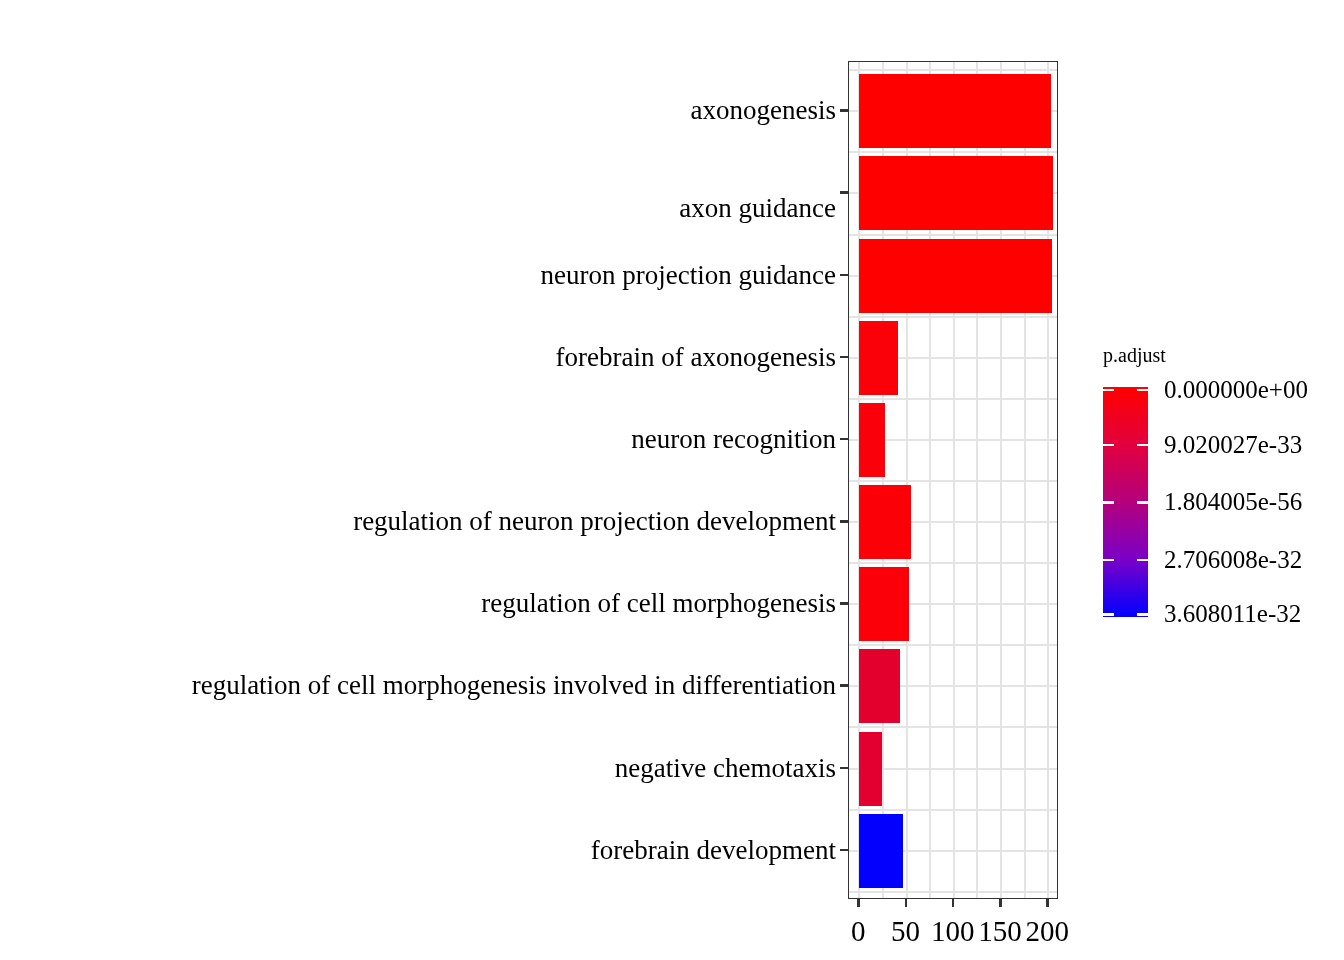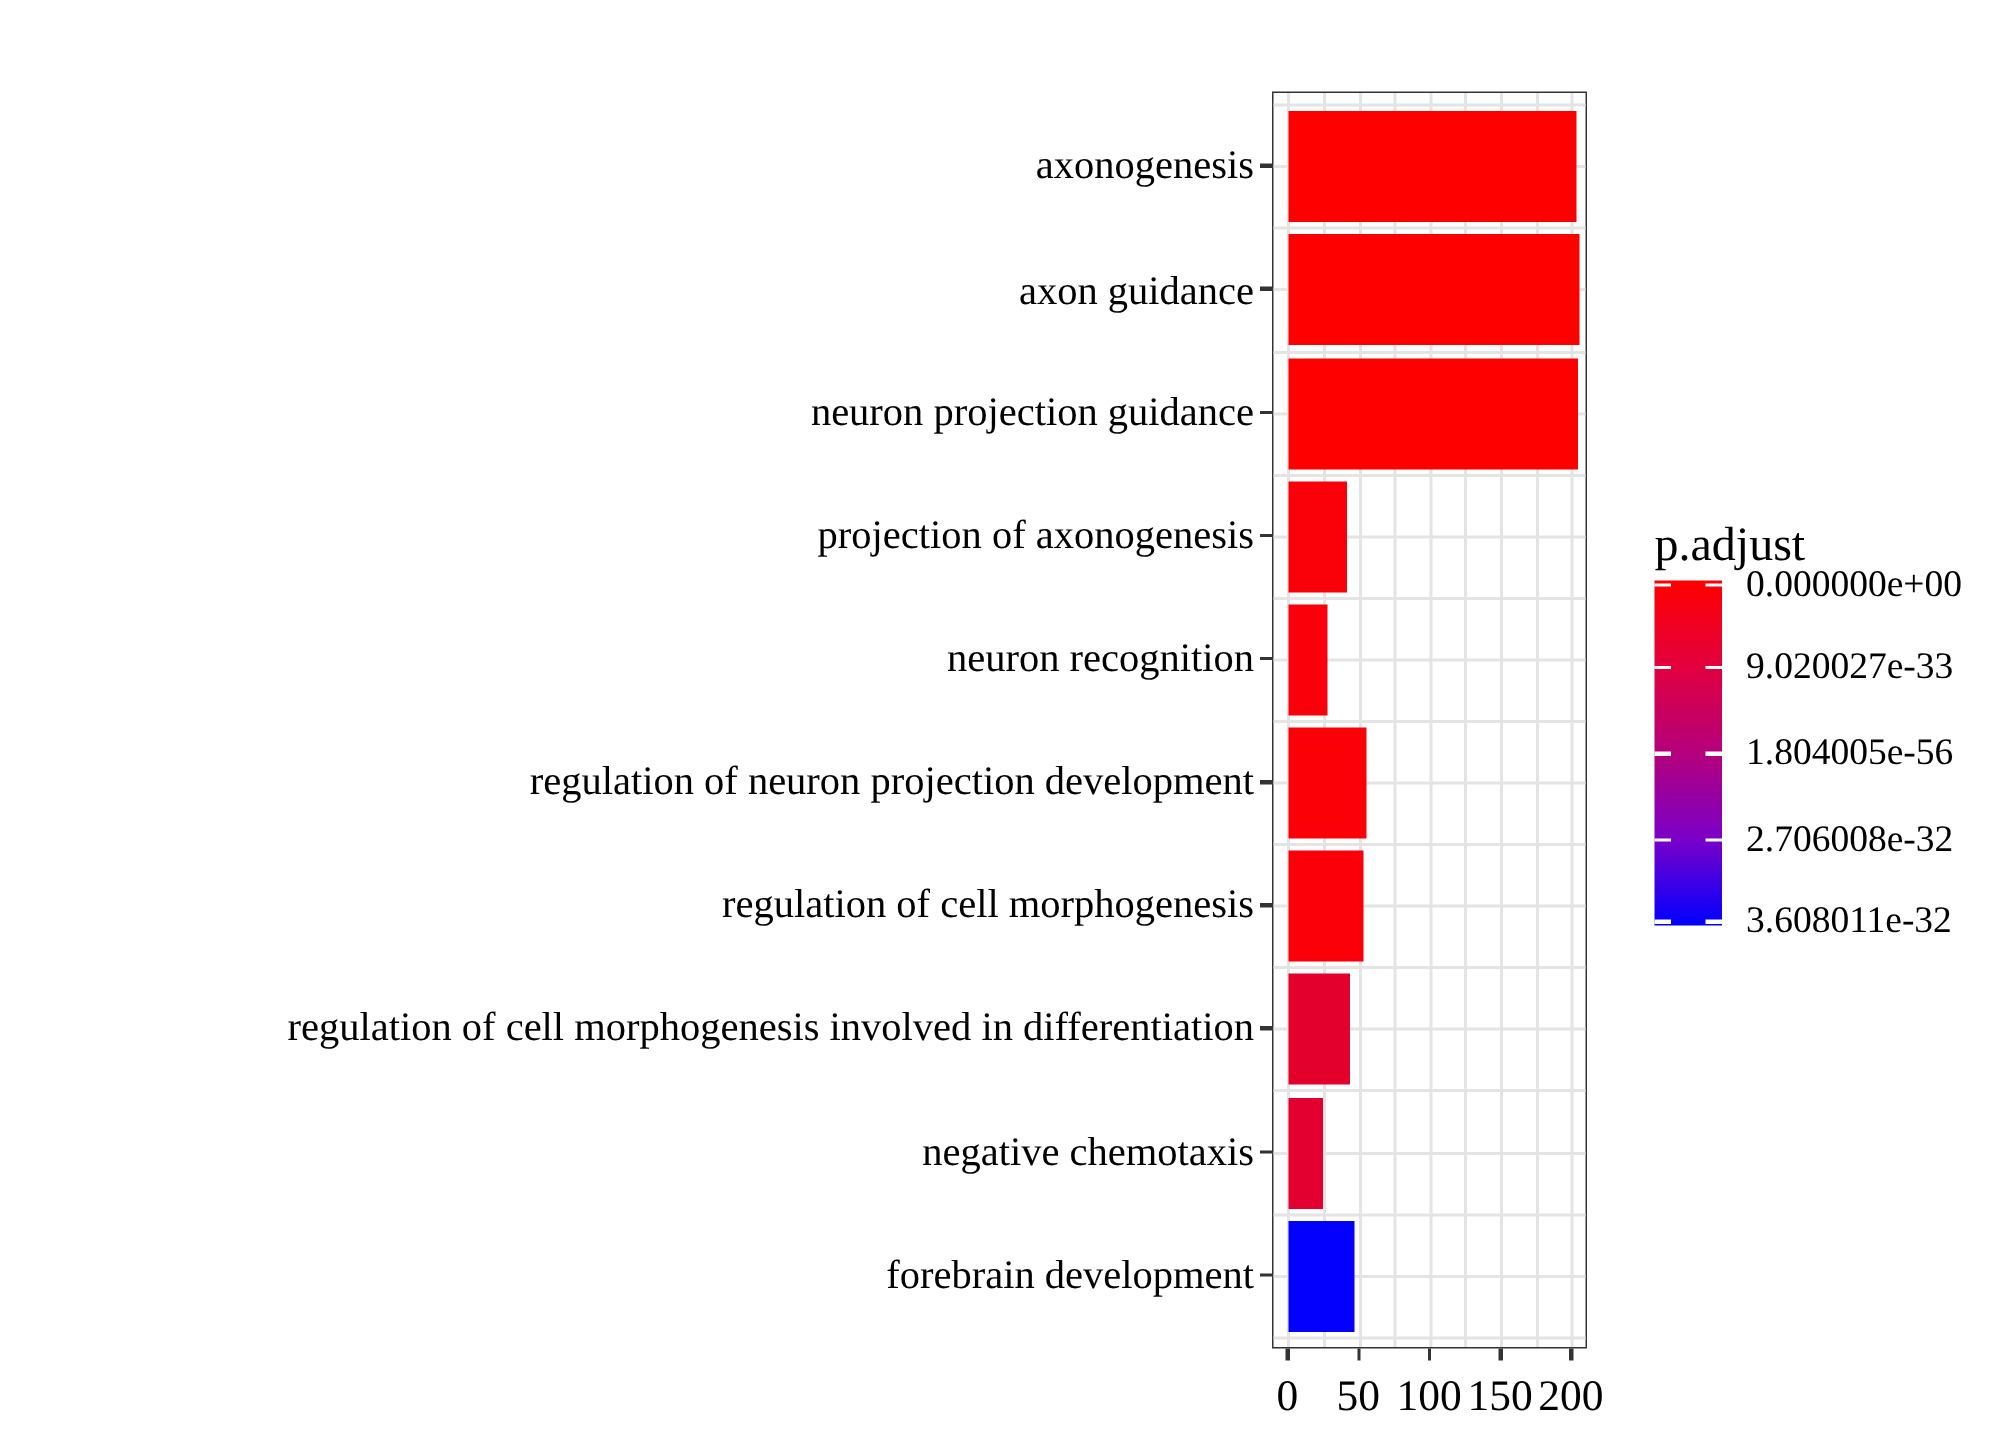--- a/index.html
+++ b/index.html
@@ -8,21 +8,21 @@
   .panel{position:absolute;left:848px;top:61px;width:210px;height:838px;
          background:#ffffff;border:1.5px solid #333333;box-sizing:border-box;}
   .gridV{position:absolute;top:0;width:2px;height:100%;background:#e4e4e4;}
   .gridH{position:absolute;left:0;height:2px;width:100%;background:#e4e4e4;}
   .bar{position:absolute;}
   .ytick{position:absolute;width:8px;height:2.5px;background:#333333;}
   .ylab{position:absolute;color:#000;font-size:27px;white-space:nowrap;
         transform:translateY(-50%);right:508px;text-align:right;}
   .xtick{position:absolute;width:2.5px;height:8px;background:#333333;}
   .xlab{position:absolute;color:#000;font-size:29px;transform:translateX(-50%);}
-  .leg-title{position:absolute;left:1103px;top:344px;font-size:32px;color:#000;}
+  .leg-title{position:absolute;left:1103px;top:344px;font-size:20px;color:#000;}
   .leg-grad{position:absolute;left:1103px;top:387px;width:45px;height:230px;
             background:linear-gradient(180deg,#ff0000 0%,#e2003e 25%,#b4007c 50%,#7a00c8 75%,#0000ff 100%);}
   .leg-tick{position:absolute;height:2.5px;width:11px;background:#ffffff;}
   .leg-lab{position:absolute;left:1164px;font-size:25px;color:#000;
            transform:translateY(-50%);white-space:nowrap;}
 </style>
 </head>
 <body>
 
 <div class="fig">
@@ -65,25 +65,25 @@
       <div class="bar" title="regulation of neuron projection development" style="left: 10.3px; width: 51.964px; top: 423.108px; height: 73.9412px; background: rgb(251, 0, 7);"></div>
       <div class="bar" title="regulation of cell morphogenesis" style="left: 10.3px; width: 50.0744px; top: 505.265px; height: 73.9412px; background: rgb(251, 0, 8);"></div>
       <div class="bar" title="regulation of cell morphogenesis involved in differentiation" style="left: 10.3px; width: 40.6264px; top: 587.422px; height: 73.9412px; background: rgb(228, 0, 45);"></div>
       <div class="bar" title="negative chemotaxis" style="left: 10.3px; width: 22.6752px; top: 669.578px; height: 73.9412px; background: rgb(227, 0, 48);"></div>
       <div class="bar" title="forebrain development" style="left: 10.3px; width: 43.4608px; top: 751.735px; height: 73.9412px; background: rgb(4, 0, 254);"></div>
     </div>
   <div id="yaxis">
       <div class="ytick" style="left: 840px; top: 109.294px;"></div>
       <div class="ylab" style="top: 110.294px;">axonogenesis</div>
       <div class="ytick" style="left: 840px; top: 191.451px;"></div>
-      <div class="ylab" style="top: 194px; margin-left: 22px;">axon guidance</div>
+      <div class="ylab" style="top: 208px; margin-left: 22px;">axon guidance</div>
       <div class="ytick" style="left: 840px; top: 273.608px;"></div>
       <div class="ylab" style="top: 274.608px;">neuron projection guidance</div>
       <div class="ytick" style="left: 840px; top: 355.765px;"></div>
-      <div class="ylab" style="top: 356.765px;">projection of axonogenesis</div>
+      <div class="ylab" style="top: 356.765px;">forebrain of axonogenesis</div>
       <div class="ytick" style="left: 840px; top: 437.922px;"></div>
       <div class="ylab" style="top: 438.922px;">neuron recognition</div>
       <div class="ytick" style="left: 840px; top: 520.078px;"></div>
       <div class="ylab" style="top: 521.078px;">regulation of neuron projection development</div>
       <div class="ytick" style="left: 840px; top: 602.235px;"></div>
       <div class="ylab" style="top: 603.235px;">regulation of cell morphogenesis</div>
       <div class="ytick" style="left: 840px; top: 684.392px;"></div>
       <div class="ylab" style="top: 685.392px;">regulation of cell morphogenesis involved in differentiation</div>
       <div class="ytick" style="left: 840px; top: 766.549px;"></div>
       <div class="ylab" style="top: 767.549px;">negative chemotaxis</div>

